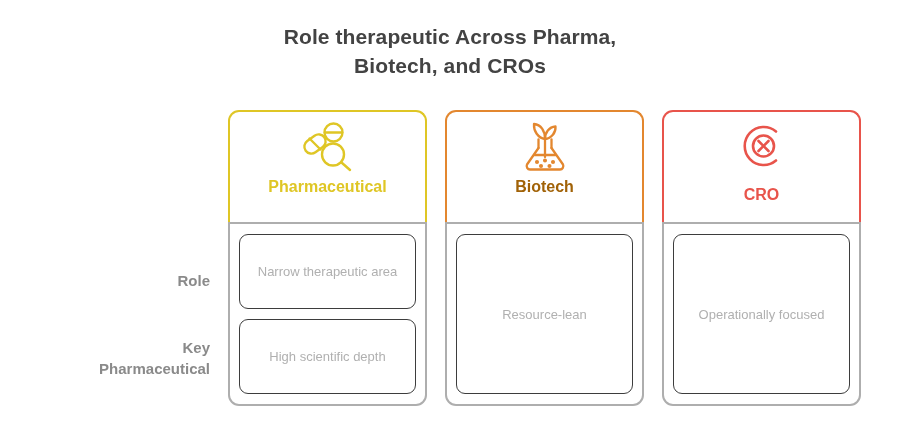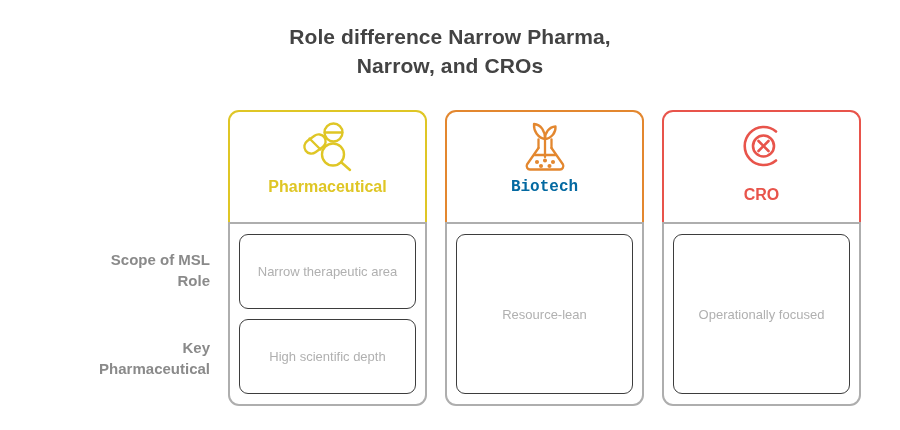--- a/index.html
+++ b/index.html
@@ -128,27 +128,27 @@
     color: #b0b0b0;
     padding: 4px 8px;
   }
 </style>
 </head>
 <body>
 
 <div class="page">
 
   <div class="title">
-    <span class="title-line">Role difference Narrow Pharma,</span>
-    <span class="title-line">Narrow, and CROs</span>
+    <span class="title-line">Role therapeutic Across Pharma,</span>
+    <span class="title-line">Biotech, and CROs</span>
   </div>
 
   <div class="row-labels">
     <div class="row-label r1">
-      <span>Scope of MSL</span><br>
+      <br>
       <span>Role</span>
     </div>
     <div class="row-label r2">
       <span>Key</span><br>
       <span>Pharmaceutical</span>
     </div>
   </div>
 
   <div class="columns">
 
@@ -202,21 +202,21 @@
 
             <line x1="14.5" y1="36" x2="35.5" y2="36"></line>
 
             <circle cx="17" cy="43" r="0.9" fill="#E3872F"></circle>
             <circle cx="25" cy="41.5" r="0.9" fill="#E3872F"></circle>
             <circle cx="33" cy="43" r="0.9" fill="#E3872F"></circle>
             <circle cx="21" cy="47" r="0.9" fill="#E3872F"></circle>
             <circle cx="29.5" cy="47" r="0.9" fill="#E3872F"></circle>
           </svg>
         </div>
-        <div class="col-title" style="color:#0369a1;font-family:Liberation Mono, monospace;">Biotech</div>
+        <div class="col-title" style="color:#a16207;">Biotech</div>
       </div>
       <div class="col-body">
         <div class="cell">
           <span>
             <span>Resource-lean</span>
             <span></span>
           </span>
         </div>
       </div>
     </div>

